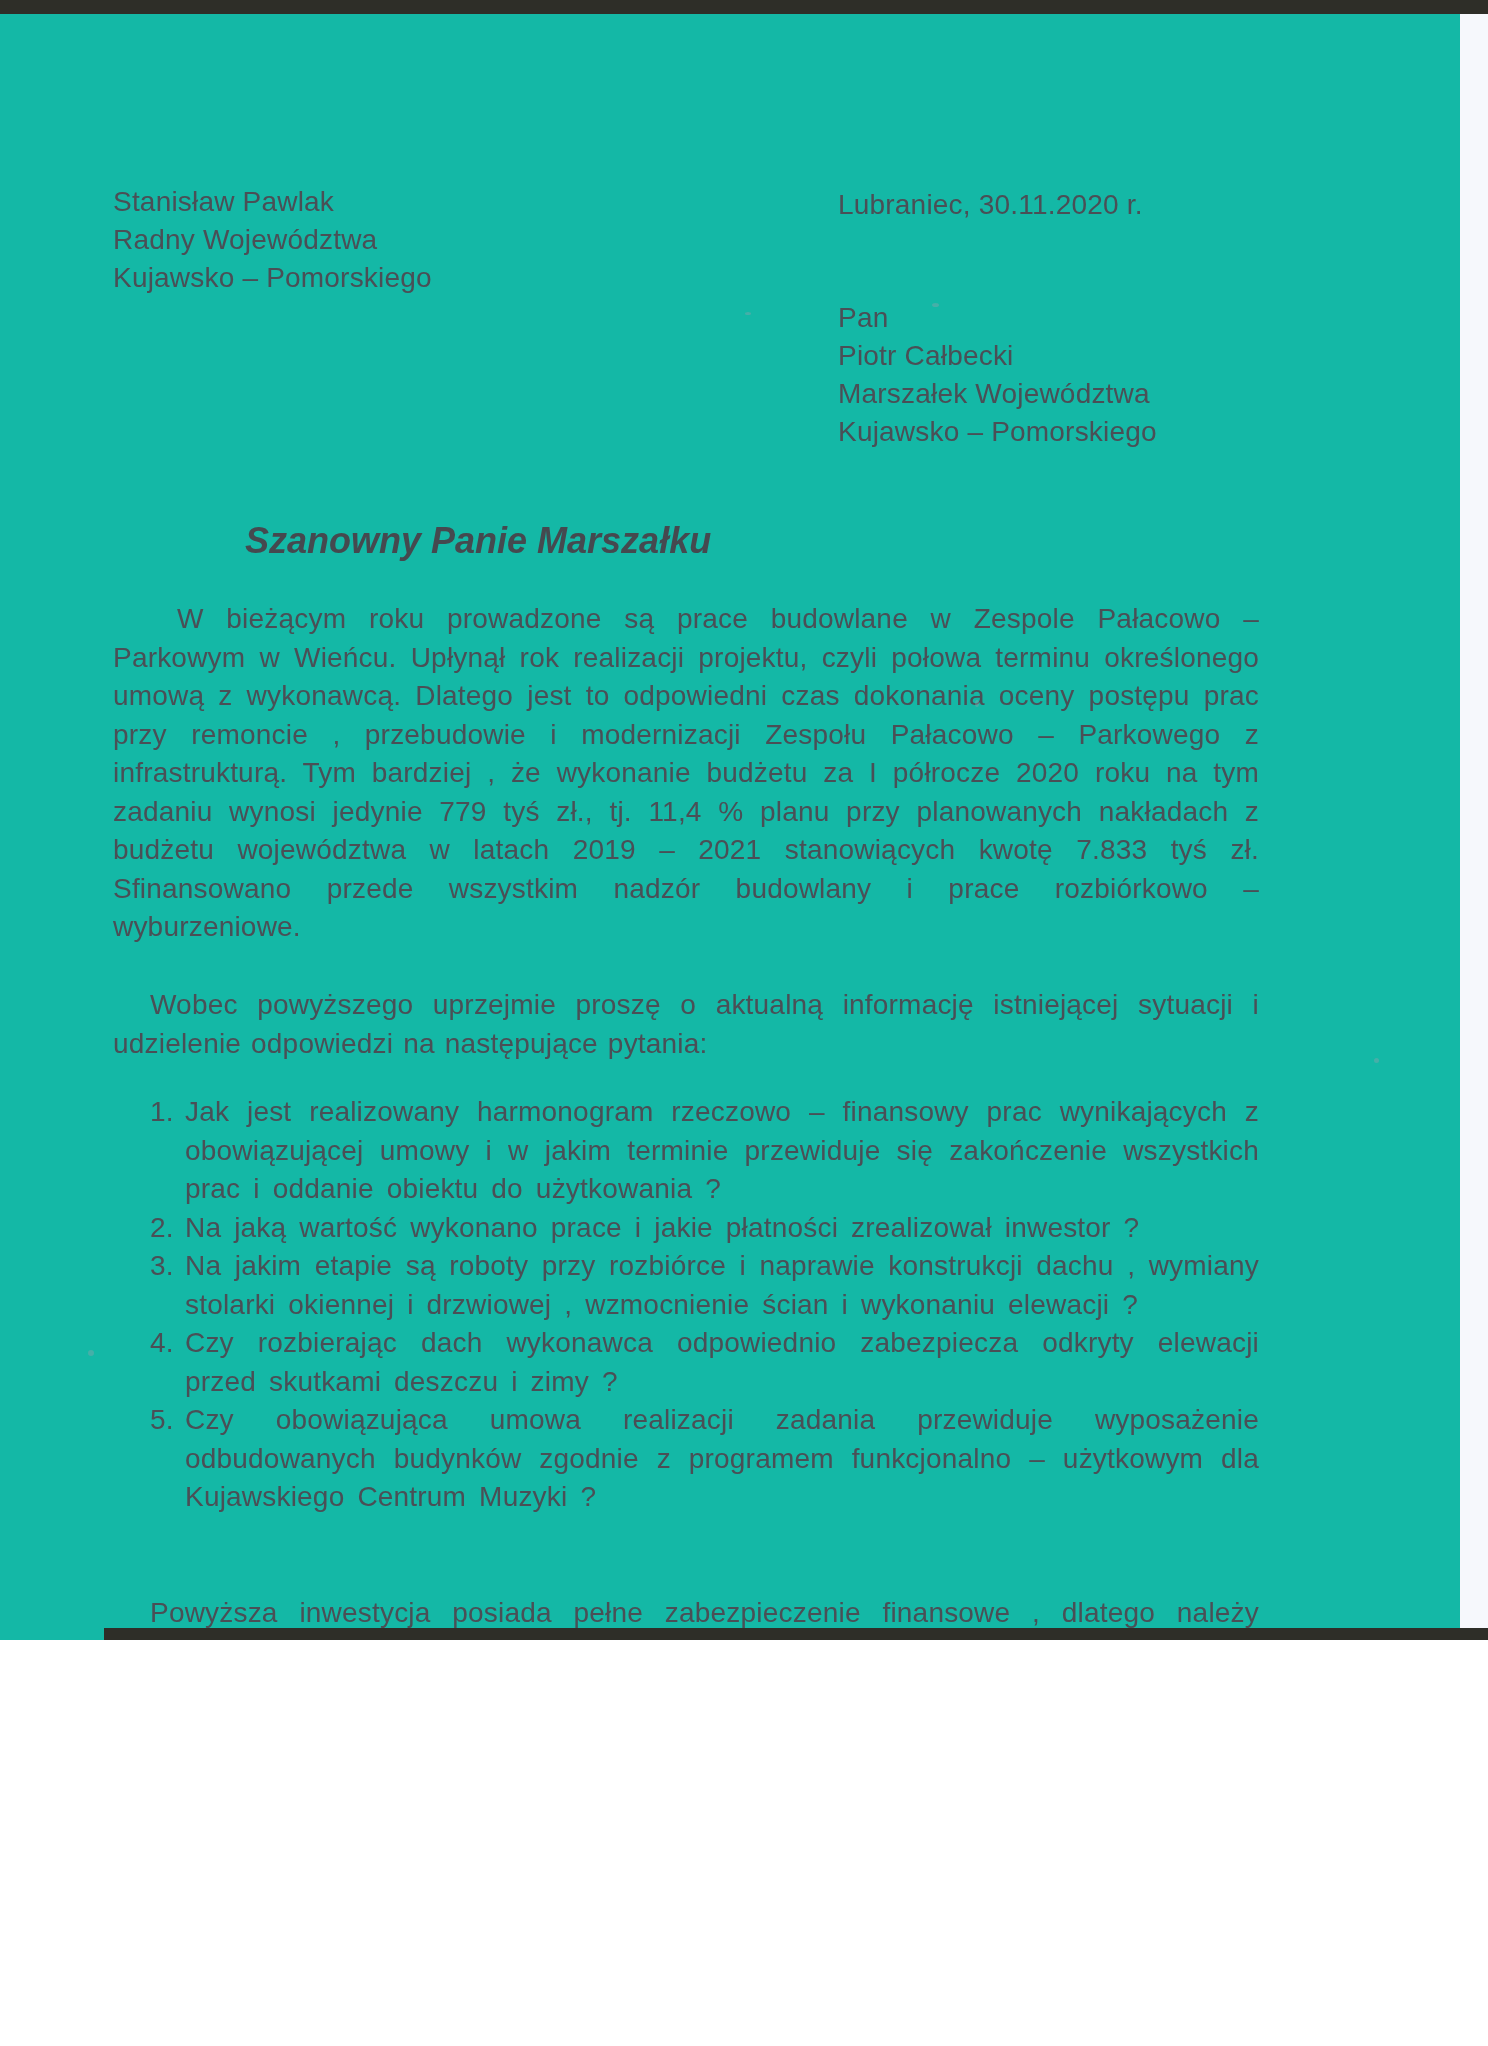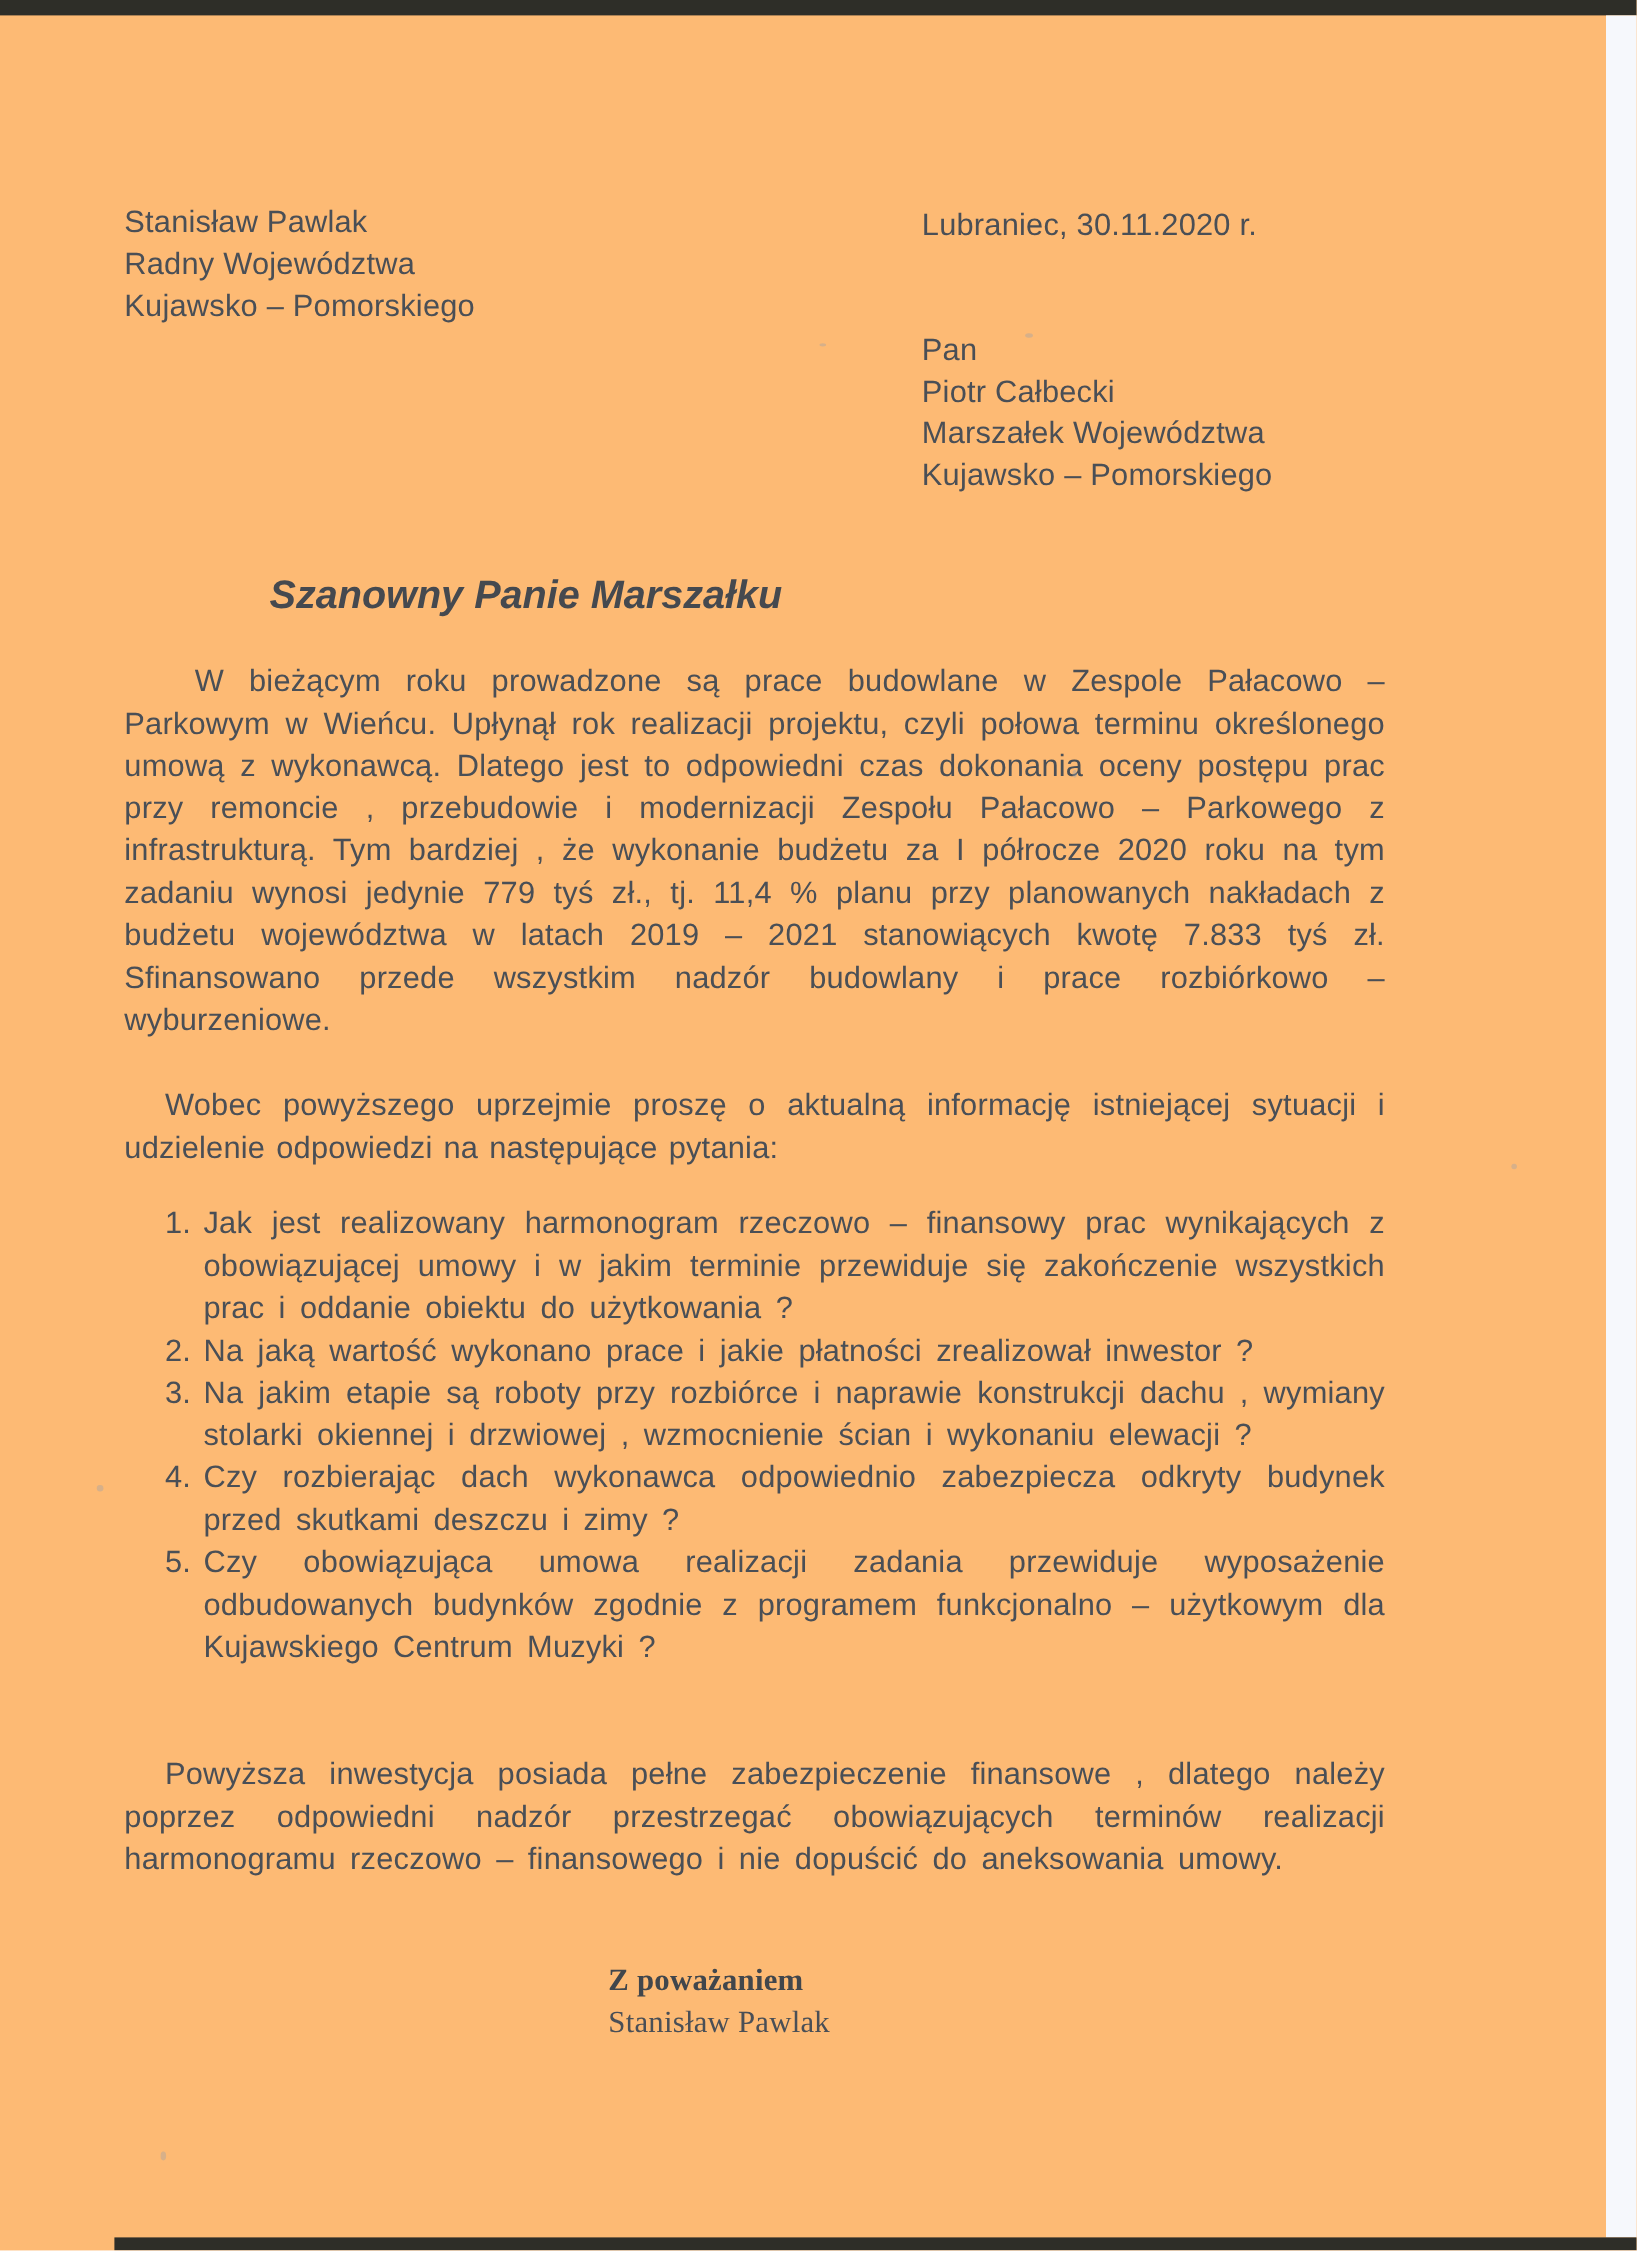--- a/index.html
+++ b/index.html
@@ -1,20 +1,20 @@
 <!DOCTYPE html>
 <html lang="pl"><head>
 <meta charset="utf-8">
 <title>Scanned letter</title>
 <style>
   html, body { margin:0; padding:0; background:#ffffff; }
   .scan {
     position:relative;
-    width:1488px; height:2046px;
-    background:#fdba74;
+    width:1488px; height:1640px;
+    background:#14b8a6;
     font-family:"Liberation Sans", sans-serif;
     color:#4a4f56;
     overflow:hidden;
   }
   .top-bar {
     position:absolute; top:0; left:0; right:0; height:14px;
     background:#2e2e28;
   }
   .bottom-bar {
     position:absolute; bottom:0; left:104px; right:0; height:12px;
@@ -90,21 +90,21 @@
     <div class="qitem">
       <span class="qnum">2.</span>
       <span>Na jaką wartość wykonano prace i jakie płatności zrealizował inwestor ?</span>
     </div>
     <div class="qitem">
       <span class="qnum">3.</span>
       <span>Na jakim etapie są roboty przy rozbiórce i naprawie konstrukcji dachu , wymiany stolarki okiennej i drzwiowej , wzmocnienie ścian i wykonaniu elewacji ?</span>
     </div>
     <div class="qitem">
       <span class="qnum">4.</span>
-      <span>Czy rozbierając dach wykonawca odpowiednio zabezpiecza odkryty budynek przed skutkami deszczu i zimy ?</span>
+      <span>Czy rozbierając dach wykonawca odpowiednio zabezpiecza odkryty elewacji przed skutkami deszczu i zimy ?</span>
     </div>
     <div class="qitem">
       <span class="qnum">5.</span>
       <span>Czy obowiązująca umowa realizacji zadania przewiduje wyposażenie odbudowanych budynków zgodnie z programem funkcjonalno – użytkowym dla Kujawskiego Centrum Muzyki ?</span>
     </div>
   </div>
 
   <div class="para para-closing txt">Powyższa inwestycja posiada pełne zabezpieczenie finansowe , dlatego należy poprzez odpowiedni nadzór przestrzegać obowiązujących terminów realizacji harmonogramu rzeczowo – finansowego i nie dopuścić do aneksowania umowy.</div>
 
   <div class="signoff txt">

